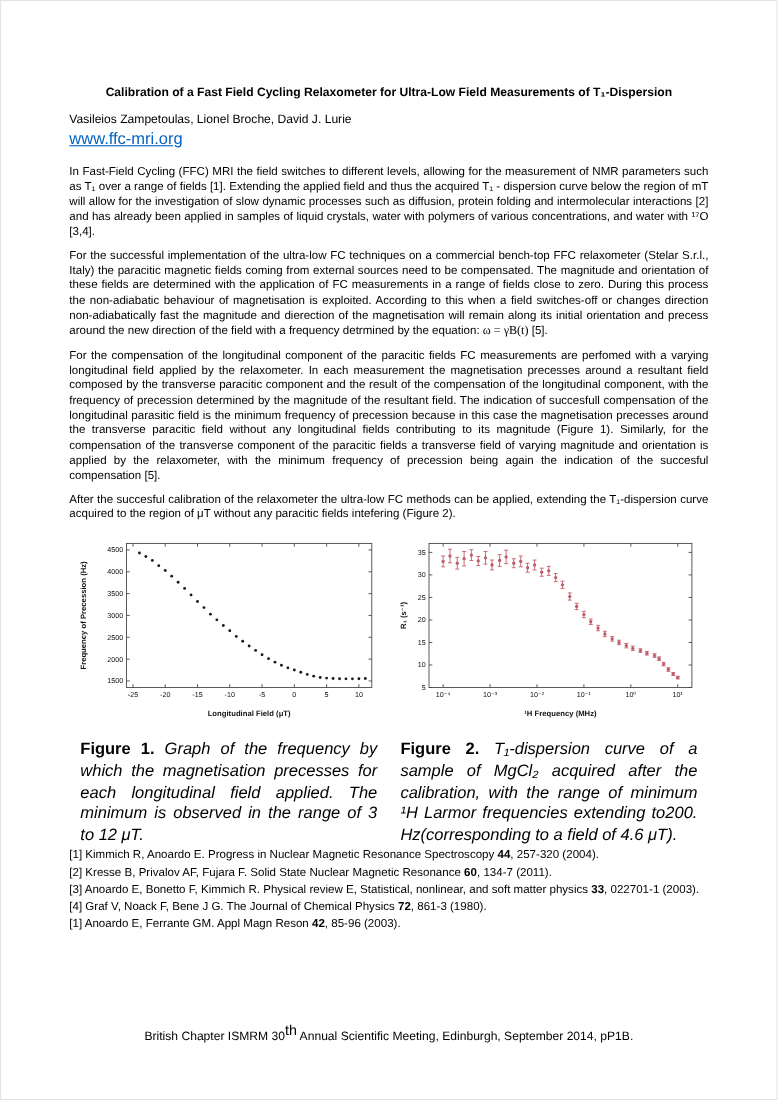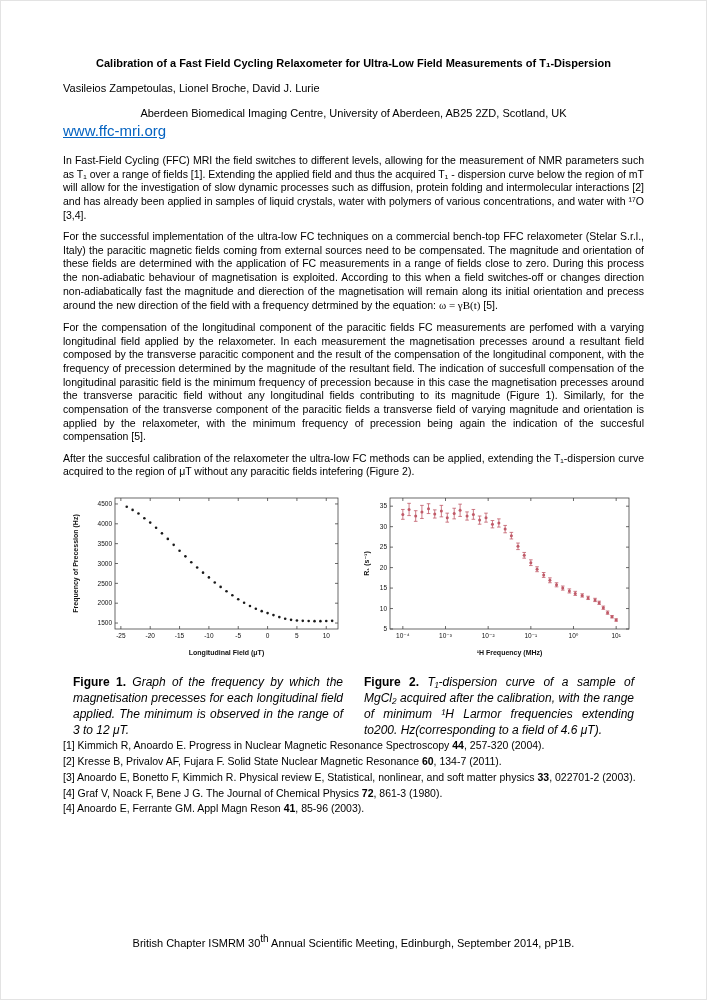--- a/index.html
+++ b/index.html
@@ -6,59 +6,58 @@
   html, body { margin: 0; padding: 0; background: #ffffff; }
   .page {
     width: 707px; height: 1000px;
     background: #ffffff;
     position: relative;
     font-family: "Liberation Sans", "DejaVu Sans", sans-serif;
     color: #000;
     border: 1px solid #e3e3e3;
     overflow: hidden;
   }
-  .content { padding: 56px 62px 0 62px; }
+  .content { padding: 77px 62px 0 62px; }
   .title { text-align: center; font-weight: bold; font-size: 11px; }
   .authors { text-align: left; font-size: 11px; margin-top: 13px; }
   .affiliation { text-align: center; font-size: 11px; margin-top: 13px; }
   .weblink {
     display: block; text-align: left; font-size: 15px; margin-top: 3px;
     color: #0563c1; text-decoration: underline; cursor: pointer;
   }
   .para {
     font-size: 10.5px; line-height: 1.3; text-align: justify;
     margin: 8px 0 0 0;
   }
   .para.first { margin-top: 15px; }
   .eq { font-family: "Liberation Serif", "DejaVu Serif", serif; font-size: 11px; }
   .figures { display: flex; justify-content: space-between; margin-top: 12px; padding: 0 6px; }
   .fig-col { width: 278px; }
   .fig-col svg { display: block; background: #fff; }
   .caption {
-    font-size: 12px; line-height: 1.32; text-align: justify;
+    font-size: 15px; line-height: 1.32; text-align: justify;
     font-style: italic; margin: 14px 0 0 0; padding: 0 4px;
   }
   .caption b { font-style: normal; }
   .refs { font-size: 10.5px; line-height: 1.5; }
   .ref { text-align: left; }
   .footer {
     position: absolute; bottom: 50px; left: 0; width: 100%;
     text-align: center; font-size: 11px;
   }
-  sup { font-size: 10px; }
+  sup { font-size: 13px; }
 </style>
 </head>
 <body>
 
 <div class="page">
   <div class="content">
 
     <div class="title">Calibration of a Fast Field Cycling Relaxometer for Ultra-Low Field Measurements of T₁-Dispersion</div>
     <div class="authors">Vasileios Zampetoulas, Lionel Broche, David J. Lurie</div>
-    <div class="affiliation">Aberdeen Biomedical Imaging Centre, University of Aberdeen, AB25 2ZD, Scotland, UK</div>
     <a class="weblink">www.ffc-mri.org</a>
 
     <p class="para first">In Fast-Field Cycling (FFC) MRI the field switches to different levels, allowing for the measurement of NMR parameters such as T₁ over a range of fields [1]. Extending the applied field and thus the acquired T₁ - dispersion curve below the region of mT will allow for the investigation of slow dynamic processes such as diffusion, protein folding and intermolecular interactions [2] and has already been applied in samples of liquid crystals, water with polymers of various concentrations, and water with ¹⁷O [3,4].</p>
 
     <p class="para"><span>For the successful implementation of the ultra-low FC techniques on a commercial bench-top FFC relaxometer (Stelar S.r.l., Italy) the paracitic magnetic fields coming from external sources need to be compensated. The magnitude and orientation of these fields are determined with the application of FC measurements in a range of fields close to zero. During this process the non-adiabatic behaviour of magnetisation is exploited. According to this when a field switches-off or changes direction non-adiabatically fast the magnitude and dierection of the magnetisation will remain along its initial orientation and precess around the new direction of the field with a frequency detrmined by the equation: </span><span class="eq">ω = γB(t)</span><span> [5].</span></p>
 
     <p class="para">For the compensation of the longitudinal component of the paracitic fields FC measurements are perfomed with a varying longitudinal field applied by the relaxometer. In each measurement the magnetisation precesses around a resultant field composed by the transverse paracitic component and the result of the compensation of the longitudinal component, with the frequency of precession determined by the magnitude of the resultant field. The indication of succesfull compensation of the longitudinal parasitic field is the minimum frequency of precession because in this case the magnetisation precesses around the transverse paracitic field without any longitudinal fields contributing to its magnitude (Figure 1). Similarly, for the compensation of the transverse component of the paracitic fields a transverse field of varying magnitude and orientation is applied by the relaxometer, with the minimum frequency of precession being again the indication of the succesful compensation [5].</p>
 
     <p class="para">After the succesful calibration of the relaxometer the ultra-low FC methods can be applied, extending the T₁-dispersion curve acquired to the region of μT without any paracitic fields intefering (Figure 2).</p>
 
@@ -341,21 +340,21 @@
             <line x1="254.35719412589924" y1="127.765625" x2="257.95719412589926" y2="127.765625" stroke="#c05a68" stroke-width="0.8"></line>
             <circle cx="256.15719412589925" cy="128.99375" r="1.5" fill="#c05a68"></circle>
           </svg>
         <p class="caption"><b>Figure 2.</b><span> T₁-dispersion curve of a sample of MgCl₂ acquired after the calibration, with the range of minimum ¹H Larmor frequencies extending to200. Hz(corresponding to a field of 4.6 μT).</span></p>
       </div>
     </div>
 
     <div class="refs">
       <div class="ref"><span>[1] Kimmich R, Anoardo E. Progress in Nuclear Magnetic Resonance Spectroscopy </span><b>44</b><span>, 257-320 (2004).</span></div>
       <div class="ref"><span>[2] Kresse B, Privalov AF, Fujara F. Solid State Nuclear Magnetic Resonance </span><b>60</b><span>, 134-7 (2011).</span></div>
-      <div class="ref"><span>[3] Anoardo E, Bonetto F, Kimmich R. Physical review E, Statistical, nonlinear, and soft matter physics </span><b>33</b><span>, 022701-2 (2003).</span></div>
+      <div class="ref"><span>[3] Anoardo E, Bonetto F, Kimmich R. Physical review E, Statistical, nonlinear, and soft matter physics </span><b>33</b><span>, 022701-1 (2003).</span></div>
       <div class="ref"><span>[4] Graf V, Noack F, Bene J G. The Journal of Chemical Physics </span><b>72</b><span>, 861-3 (1980).</span></div>
-      <div class="ref"><span>[4] Anoardo E, Ferrante GM. Appl Magn Reson </span><b>41</b><span>, 85-96 (2003).</span></div>
+      <div class="ref"><span>[1] Anoardo E, Ferrante GM. Appl Magn Reson </span><b>42</b><span>, 85-96 (2003).</span></div>
     </div>
 
   </div>
 
   <div class="footer"><span>British Chapter ISMRM 30</span><sup>th</sup><span> Annual Scientific Meeting, Edinburgh, September 2014, pP1B.</span></div>
 </div>
 
 </body></html>

